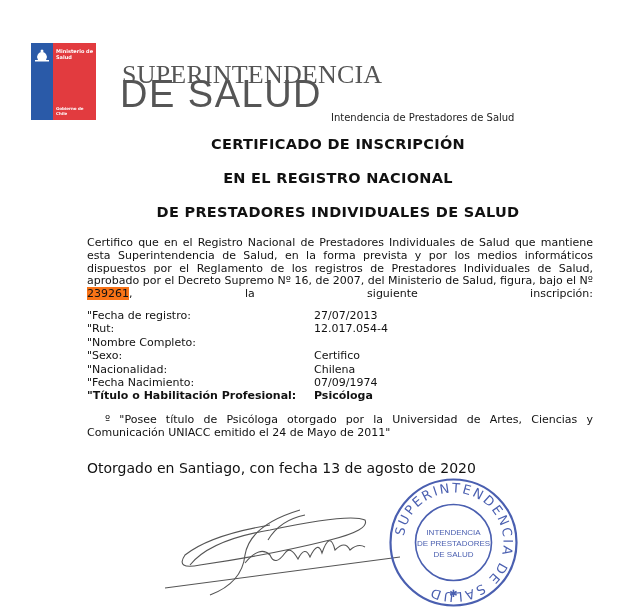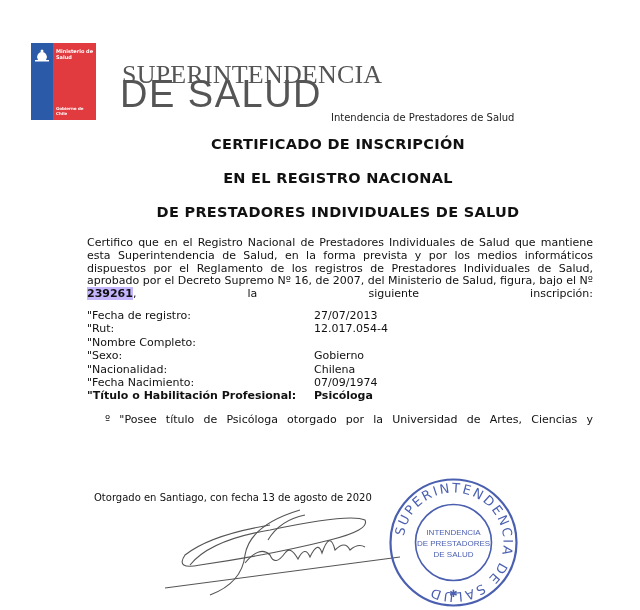--- a/index.html
+++ b/index.html
@@ -65,39 +65,38 @@
     .t1 { top: 136px; }
     .t2 { top: 170px; }
     .t3 { top: 204px; }
     .body-text {
       position: absolute; left: 87px; top: 237px;
       width: 506px;
       font-size: 11px; line-height: 12.8px;
       text-align: justify;
       text-align-last: justify;
     }
-    .highlight { background: #c4b5fd; font-weight: bold; }
+    .highlight { background: #f97316; }
     .fields {
       position: absolute; left: 87px; top: 309px;
       font-size: 11px; line-height: 13.4px;
     }
     .field-row { display: flex; }
     .field-label { width: 227px; }
     .field-row.bold { font-weight: bold; }
     .note {
       position: absolute; left: 87px; top: 413px;
       width: 506px;
       font-size: 11px; line-height: 13px;
       text-align: justify;
     }
     .note .l1 { text-indent: 18px; text-align-last: justify; display:block; }
     .otorgado {
-      position: absolute; left: 94px; top: 460px;
-      font-size: 10px;
-      margin-top: 32px;
+      position: absolute; left: 87px; top: 460px;
+      font-size: 14px;
     }
     .signature {
       position: absolute; left: 150px; top: 485px;
       width: 260px; height: 120px;
     }
     .stamp {
       position: absolute; left: 386px; top: 475px;
       width: 135px; height: 135px;
     }
   </style>
@@ -135,38 +134,39 @@
   </div>
   <div class="field-row">
     <span class="field-label">"Rut:</span>
     <span>12.017.054-4</span>
   </div>
   <div class="field-row">
     <span class="field-label">"Nombre Completo:</span>
   </div>
   <div class="field-row">
     <span class="field-label">"Sexo:</span>
-    <span>Gobierno</span>
+    <span>Certifico</span>
   </div>
   <div class="field-row">
     <span class="field-label">"Nacionalidad:</span>
     <span>Chilena</span>
   </div>
   <div class="field-row">
     <span class="field-label">"Fecha Nacimiento:</span>
     <span>07/09/1974</span>
   </div>
   <div class="field-row bold">
     <span class="field-label">"Título o Habilitación Profesional:</span>
     <span>Psicóloga</span>
   </div>
 </div>
 
 <div class="note">
   <span class="l1">º "Posee título de Psicóloga otorgado por la Universidad de Artes, Ciencias y</span>
+  <span>Comunicación UNIACC emitido el 24 de Mayo de 2011"</span>
 </div>
 
 <div class="otorgado">Otorgado en Santiago, con fecha 13 de agosto de 2020</div>
 
 <svg class="signature" viewBox="0 0 260 120" fill="none" stroke="#555" stroke-width="1.1">
   <path d="M15 103 Q100 92 250 72"></path>
   <path d="M40 80 Q60 55 120 45 Q200 28 215 35 Q220 45 180 55 Q120 70 50 80 Q25 85 35 70 Q60 50 120 40"></path>
   <path d="M150 25 Q100 40 95 70 Q92 98 60 110"></path>
   <path d="M95 78 Q110 60 120 70 Q125 82 135 68 Q140 60 148 74 Q155 60 160 72 Q168 55 172 68 Q180 45 185 65 Q195 55 200 65 Q208 58 215 62"></path>
   <path d="M155 30 Q130 35 118 55"></path>

